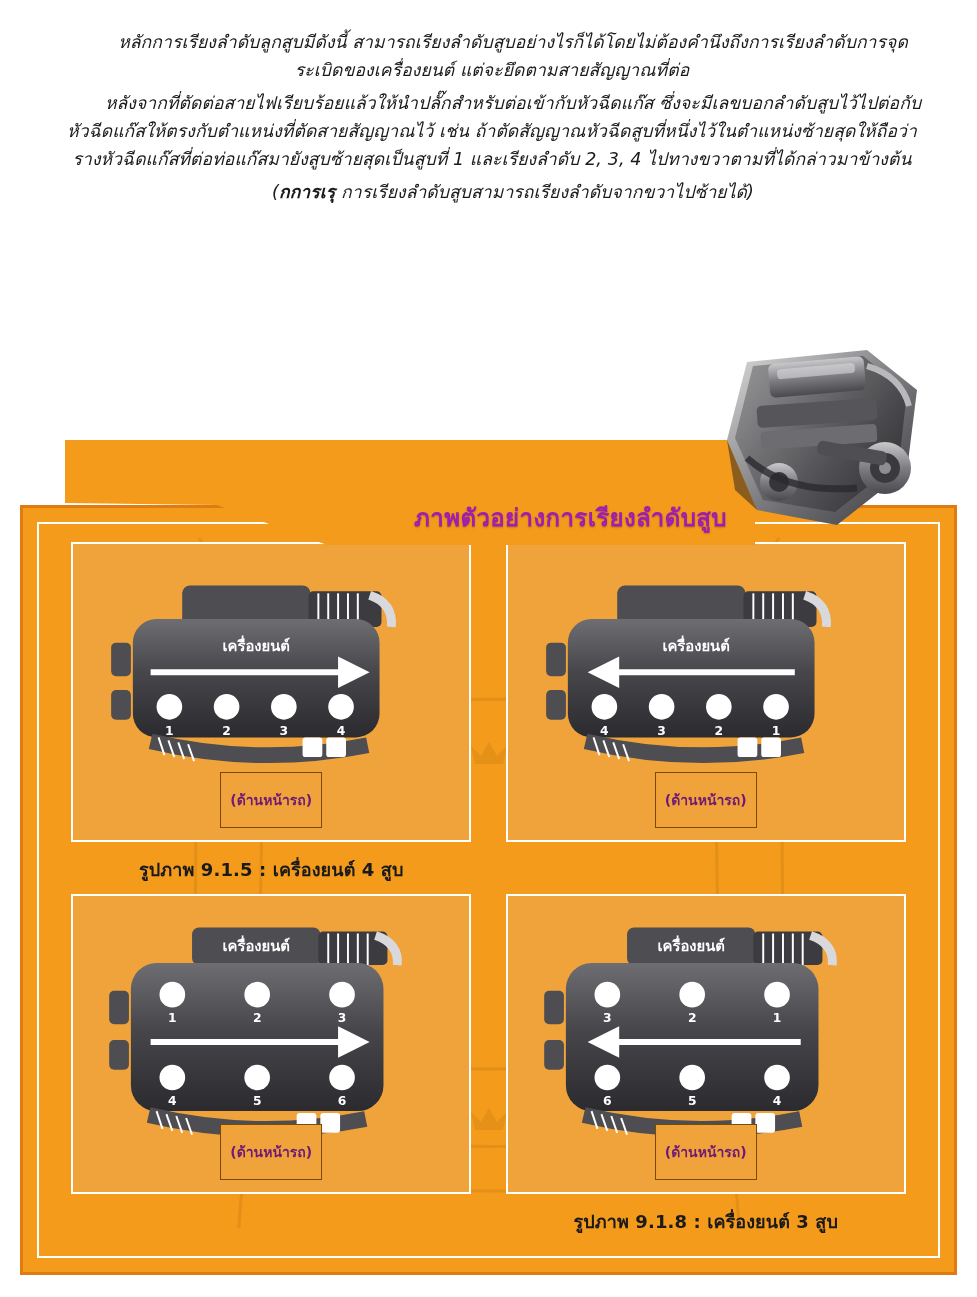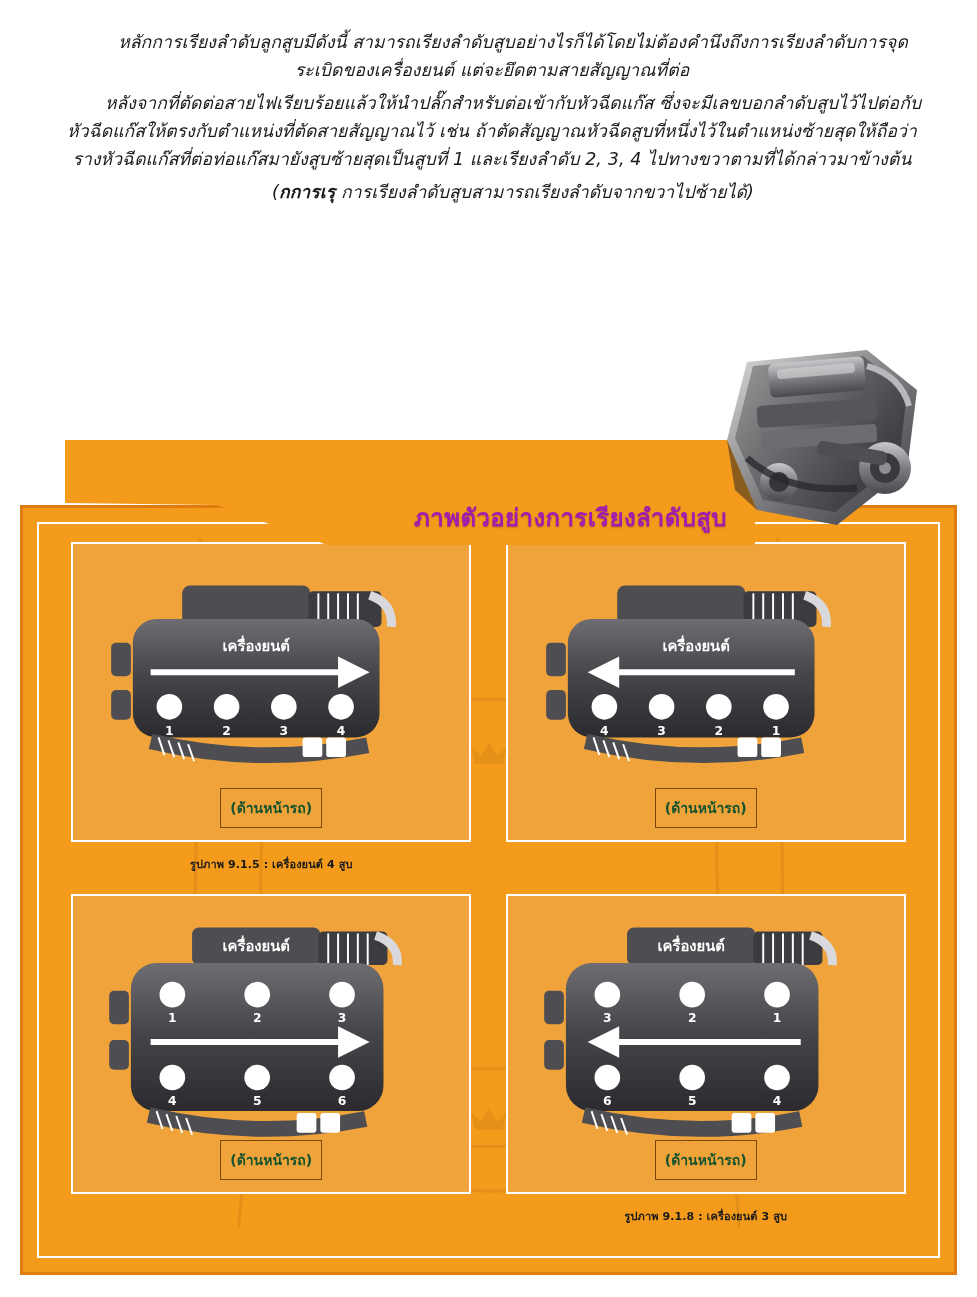--- a/index.html
+++ b/index.html
@@ -117,35 +117,35 @@
     align-items: center;
   }
   .diagram-box {
     position: relative;
     width: 400px; height: 300px;
     background: #F0A33A;
     border: 2px solid #ffffff;
   }
   .cell-caption {
     margin-top: 13px;
-    font-size: 11px;
+    font-size: 18px;
     font-weight: bold;
     color: #1a1a1a;
     letter-spacing: .1px;
   }
   .front-label {
     position: absolute;
     left: 50%; bottom: 12px;
     transform: translateX(-50%);
     background: #F0A33A;
     border: 1.6px solid #7a4a06;
-    color: #14532d;
+    color: #701a75;
     font-size: 14px;
     font-weight: bold;
-    padding: 8px 9px;
+    padding: 16px 9px;
     white-space: nowrap;
   }
 
   
   .schematic { position: absolute; left: 0; top: 0; width: 100%; height: 100%; }
 
   .engine-word {
     font-size: 15px;
     font-weight: bold;
     fill: #ffffff;

